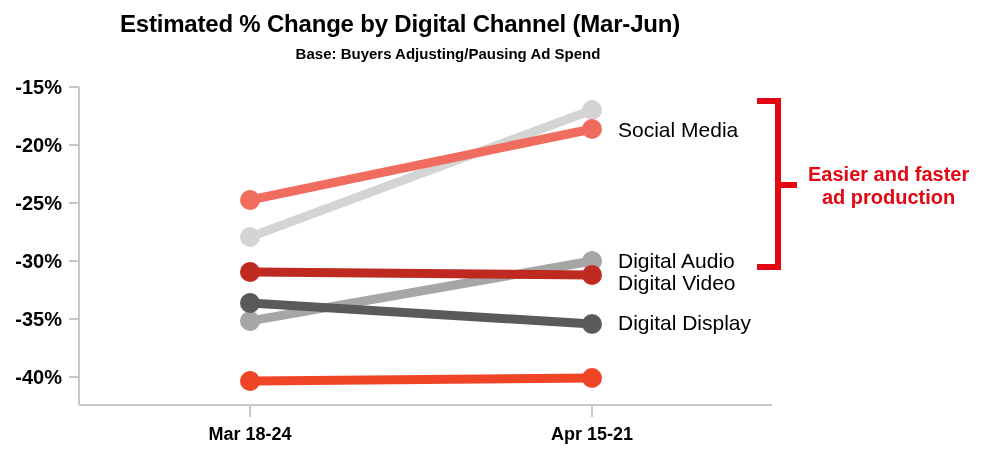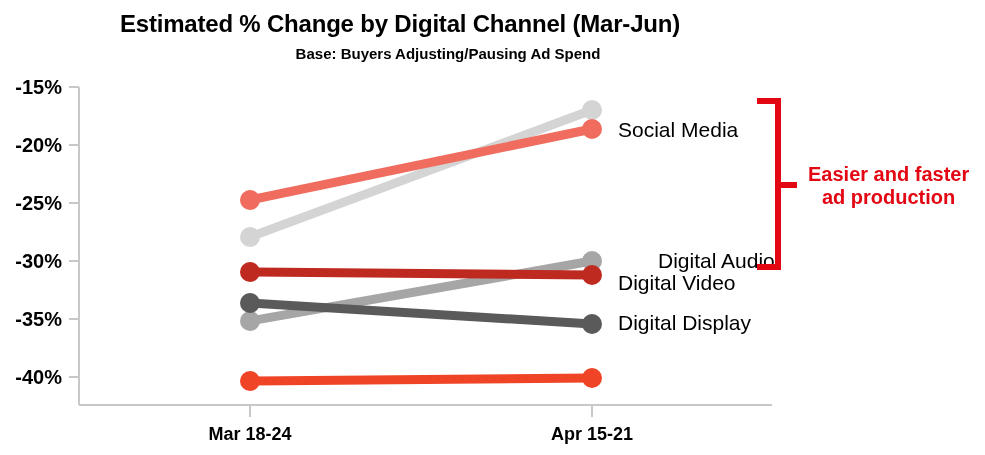--- a/index.html
+++ b/index.html
@@ -101,21 +101,21 @@
   <div class="ytick-label" style="top:145px; left:-8px; width:70px;">-20%</div>
   <div class="ytick-label" style="top:203px; left:-8px; width:70px;">-25%</div>
   <div class="ytick-label" style="top:261px; left:-8px; width:70px;">-30%</div>
   <div class="ytick-label" style="top:319px; left:-8px; width:70px;">-35%</div>
   <div class="ytick-label" style="top:377px; left:-8px; width:70px;">-40%</div>
 
   <div class="xtick-label" style="left:250px; top:424px;text-align:center;">Mar 18-24</div>
   <div class="xtick-label" style="left:592px; top:424px;">Apr 15-21</div>
 
   <div class="series-label" style="left:618px; top:110px;margin-top:20px;">Social Media</div>
-  <div class="series-label" style="left:618px; top:261px;margin-left:40px;">Digital Audio</div>
+  <div class="series-label" style="left:618px; top:261px;">Digital Audio</div>
   <div class="series-label" style="left:618px; top:323px;">Digital Display</div>
   <div class="series-label" style="left:618px; top:283px;">Digital Video</div>
 
   <div class="annotation-text" style="left:808px; top:163px;">
     <div>Easier and faster</div>
     <div>ad production</div>
   </div>
 
   <svg class="plot-svg" viewBox="0 0 985 455">
 

